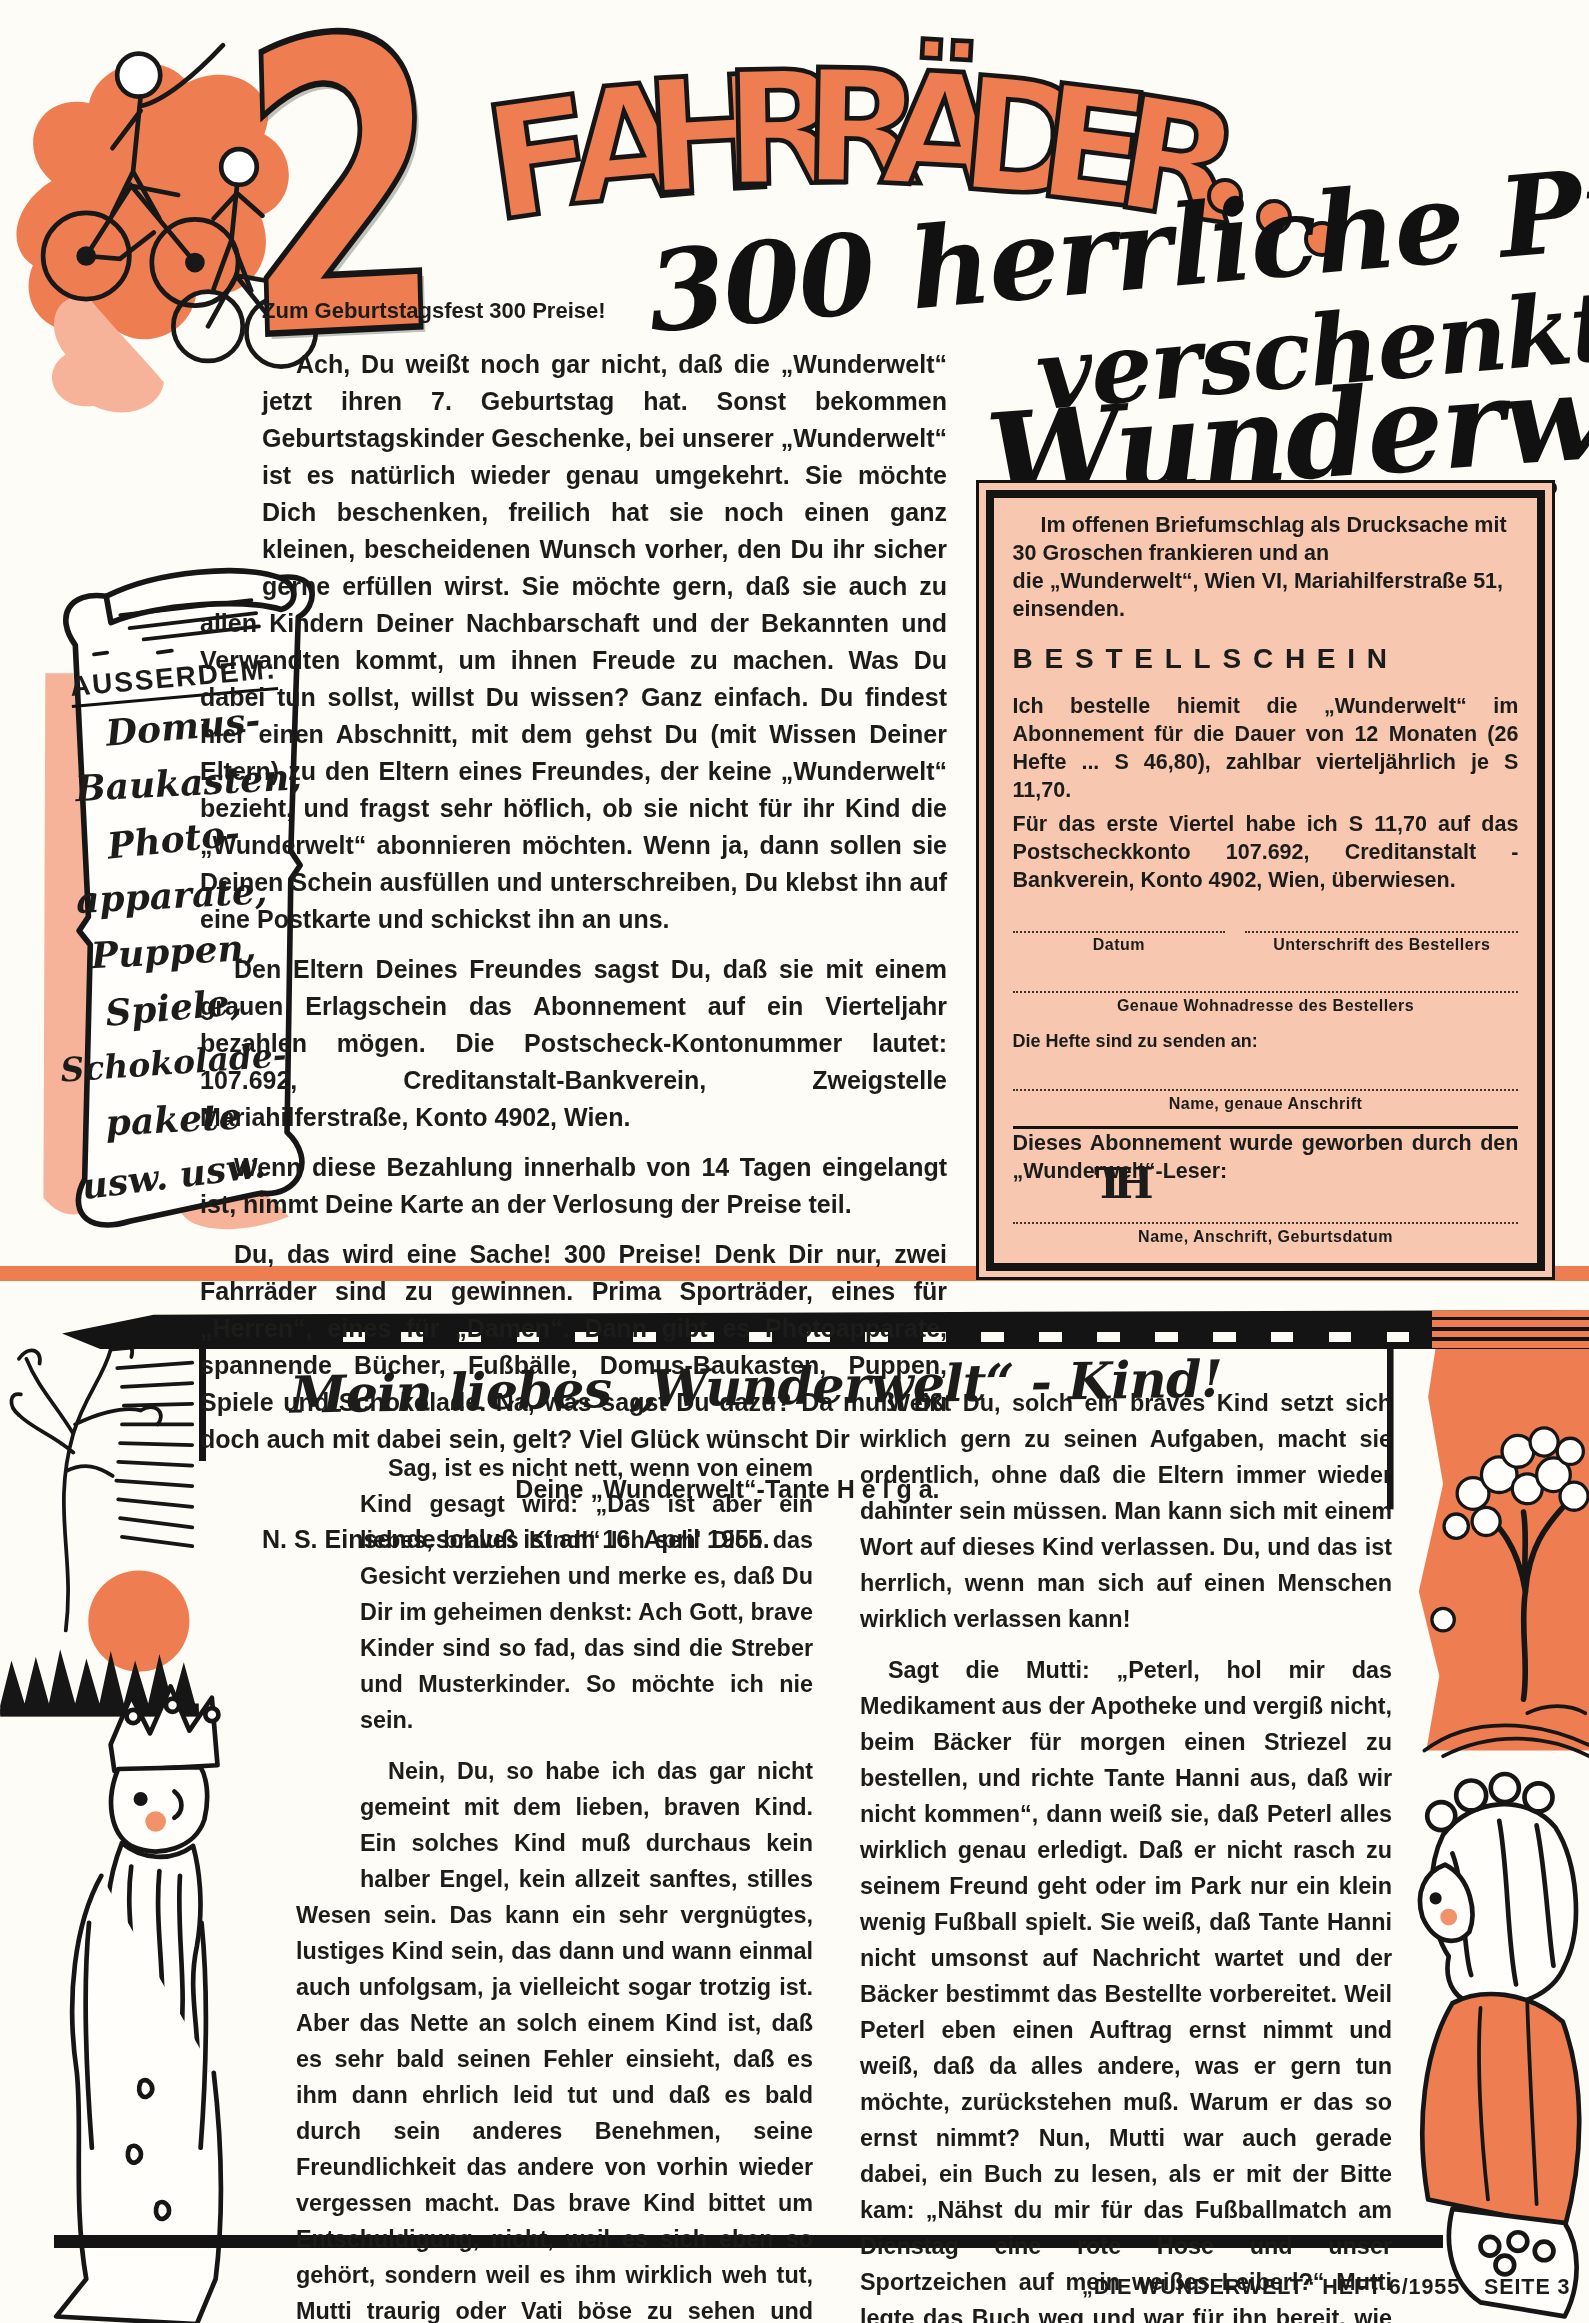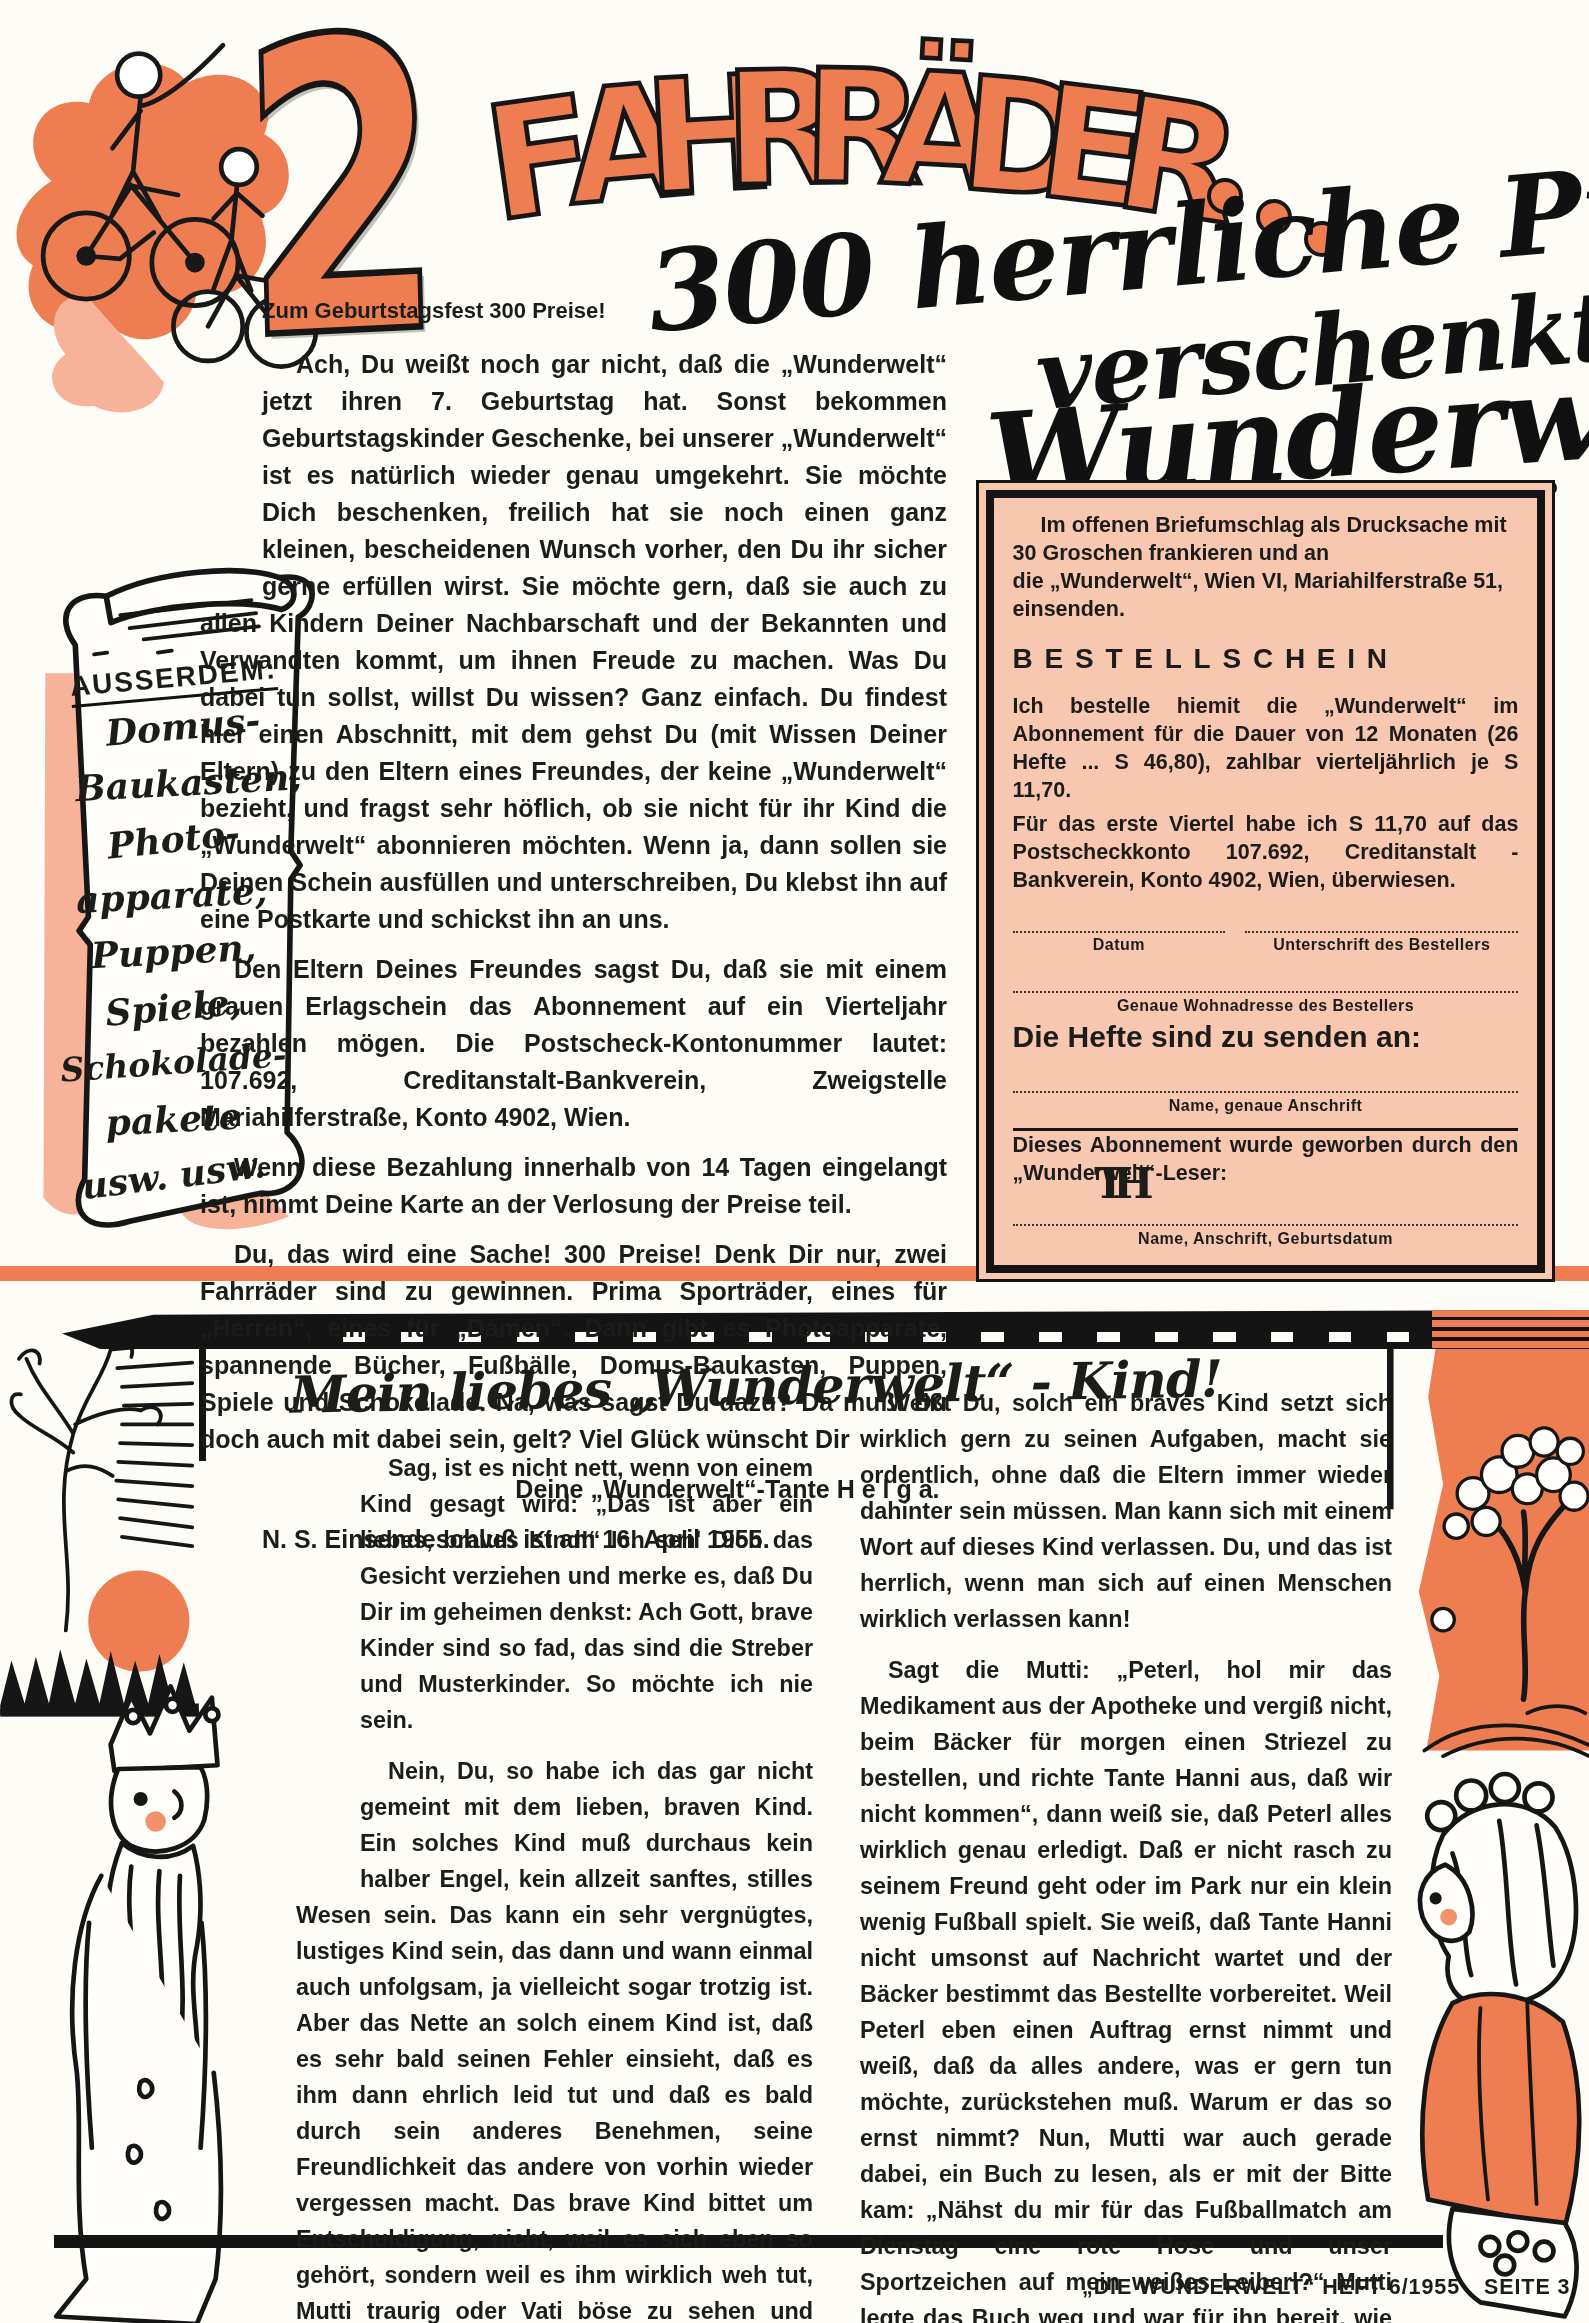--- a/index.html
+++ b/index.html
@@ -78,21 +78,21 @@
   .coupon .intro-first{text-indent:28px;}
   .coupon-title{font-weight:700;font-size:28px;letter-spacing:.42em;
     margin:20.6px 0 17px 0;}
   .coupon p.body{font-size:21.5px;line-height:28px;font-weight:700;text-align:justify;margin:0 0 5.6px 0;}
   .dotline{border-bottom:2.8px dotted #3a332e;height:0;}
   .lbl{font-size:16px;font-weight:700;text-align:center;margin-top:3.7px;letter-spacing:0.5px;}
   .sig-row{display:flex;gap:20px;margin-top:37px;}
   .sig-row .cell-l{flex:0 0 42%;}
   .sig-row .cell-r{flex:1;}
   .full-dot{margin-top:37px;}
-  .sendto{font-size:30px;font-weight:600;margin-top:5px;}
+  .sendto{font-size:18px;font-weight:600;margin-top:16px;}
   .solid-rule{border-top:3.7px solid #141414;margin-top:13px;}
   .recruited{margin-top:9.4px;}
   .monogram{position:absolute;left:1094px;top:1158px;z-index:5;
     font:700 43px "DejaVu Serif",serif;letter-spacing:-13px;}
   
   .divider{position:absolute;left:0;top:1266px;width:1589px;height:15px;
     background:var(--orange);z-index:2;}
   
   .deco-bar{position:absolute;left:62px;top:1310px;width:1527px;height:39px;background:#141414;z-index:2;
     clip-path:polygon(0 60%,6% 12%,100% 0,100% 100%,2.5% 100%);}

